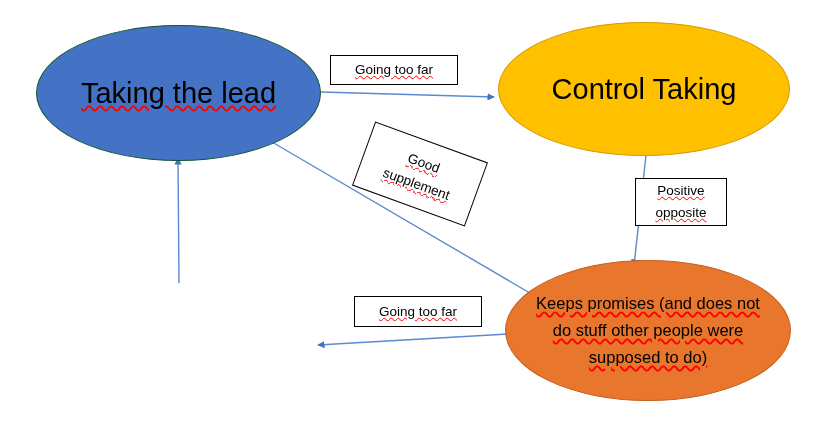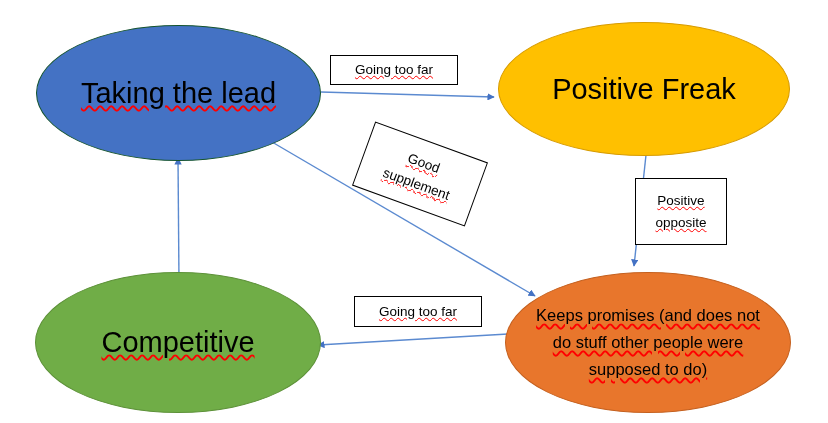--- a/index.html
+++ b/index.html
@@ -35,42 +35,42 @@
   #node-taking-the-lead .node-text{font-size:29px;}
 
   #node-control-freak{left:498px;top:22px;width:292px;height:134px;
       background:#FFC000;border:1px solid #d79b00;}
   #node-control-freak .node-text{font-size:29px;}
 
   #node-competitive{left:35px;top:272px;width:286px;height:141px;
       background:#70AD47;border:1px solid #5d9139;}
   #node-competitive .node-text{font-size:29px;}
 
-  #node-keeps-promises{left:505px;top:272px;width:286px;height:141px;
+  #node-keeps-promises{left:505px;top:260px;width:286px;height:141px;
       background:#E8762C;border:1px solid #c4601f;}
   #node-keeps-promises .node-text{font-size:16.5px;line-height:1.62;}
 
   
   .label-box{
     position:absolute;
     background:#ffffff;
     border:1px solid #000000;
     box-sizing:border-box;
     display:flex;align-items:center;justify-content:center;
     color:#000;
     font-size:13.5px;
     line-height:1.62;
     text-align:center;
     z-index:5;
     white-space:pre-line;
   }
   #label-going-too-far-top{left:330px;top:55px;width:128px;height:30px;}
   #label-going-too-far-bottom{left:354px;top:296px;width:128px;height:31px;}
   #label-experiences-as-difficult{left:48px;top:194px;width:128px;height:54px;}
-  #label-positive-opposite{left:635px;top:178px;width:92px;height:67px;}
+  #label-positive-opposite{left:635px;top:178px;width:92px;height:48px;}
   #label-good-supplement{
     left:360px;top:140px;width:120px;height:68px;
     transform:rotate(20deg);
     z-index:5;
   }
 
   
   .sq{
     text-decoration:underline;
     text-decoration-style:wavy;
@@ -101,26 +101,23 @@
     <line x1="508" y1="334" x2="318" y2="345" stroke="#5B8AD0" stroke-width="1.4" marker-end="url(#ah)"></line>
 
     <line x1="179" y1="283" x2="178" y2="158" stroke="#5B8AD0" stroke-width="1.4" marker-end="url(#ah)"></line>
   </svg>
 
   <div class="node" id="node-taking-the-lead">
     <span class="node-text sq">Taking the lead</span>
   </div>
 
   <div class="node" id="node-control-freak">
-    <span class="node-text">Positive Freak</span>
+    <span class="node-text">Control Taking</span>
   </div>
 
-  <div class="node" id="node-competitive">
-    <span class="node-text sq">Competitive</span>
-  </div>
 
   <div class="node" id="node-keeps-promises">
     <span class="node-text sq">Keeps promises (and does not
 do stuff other people were
 supposed to do)</span>
   </div>
 
   <div class="label-box" id="label-going-too-far-top">
     <span class="sq">Going too far</span>
   </div>

